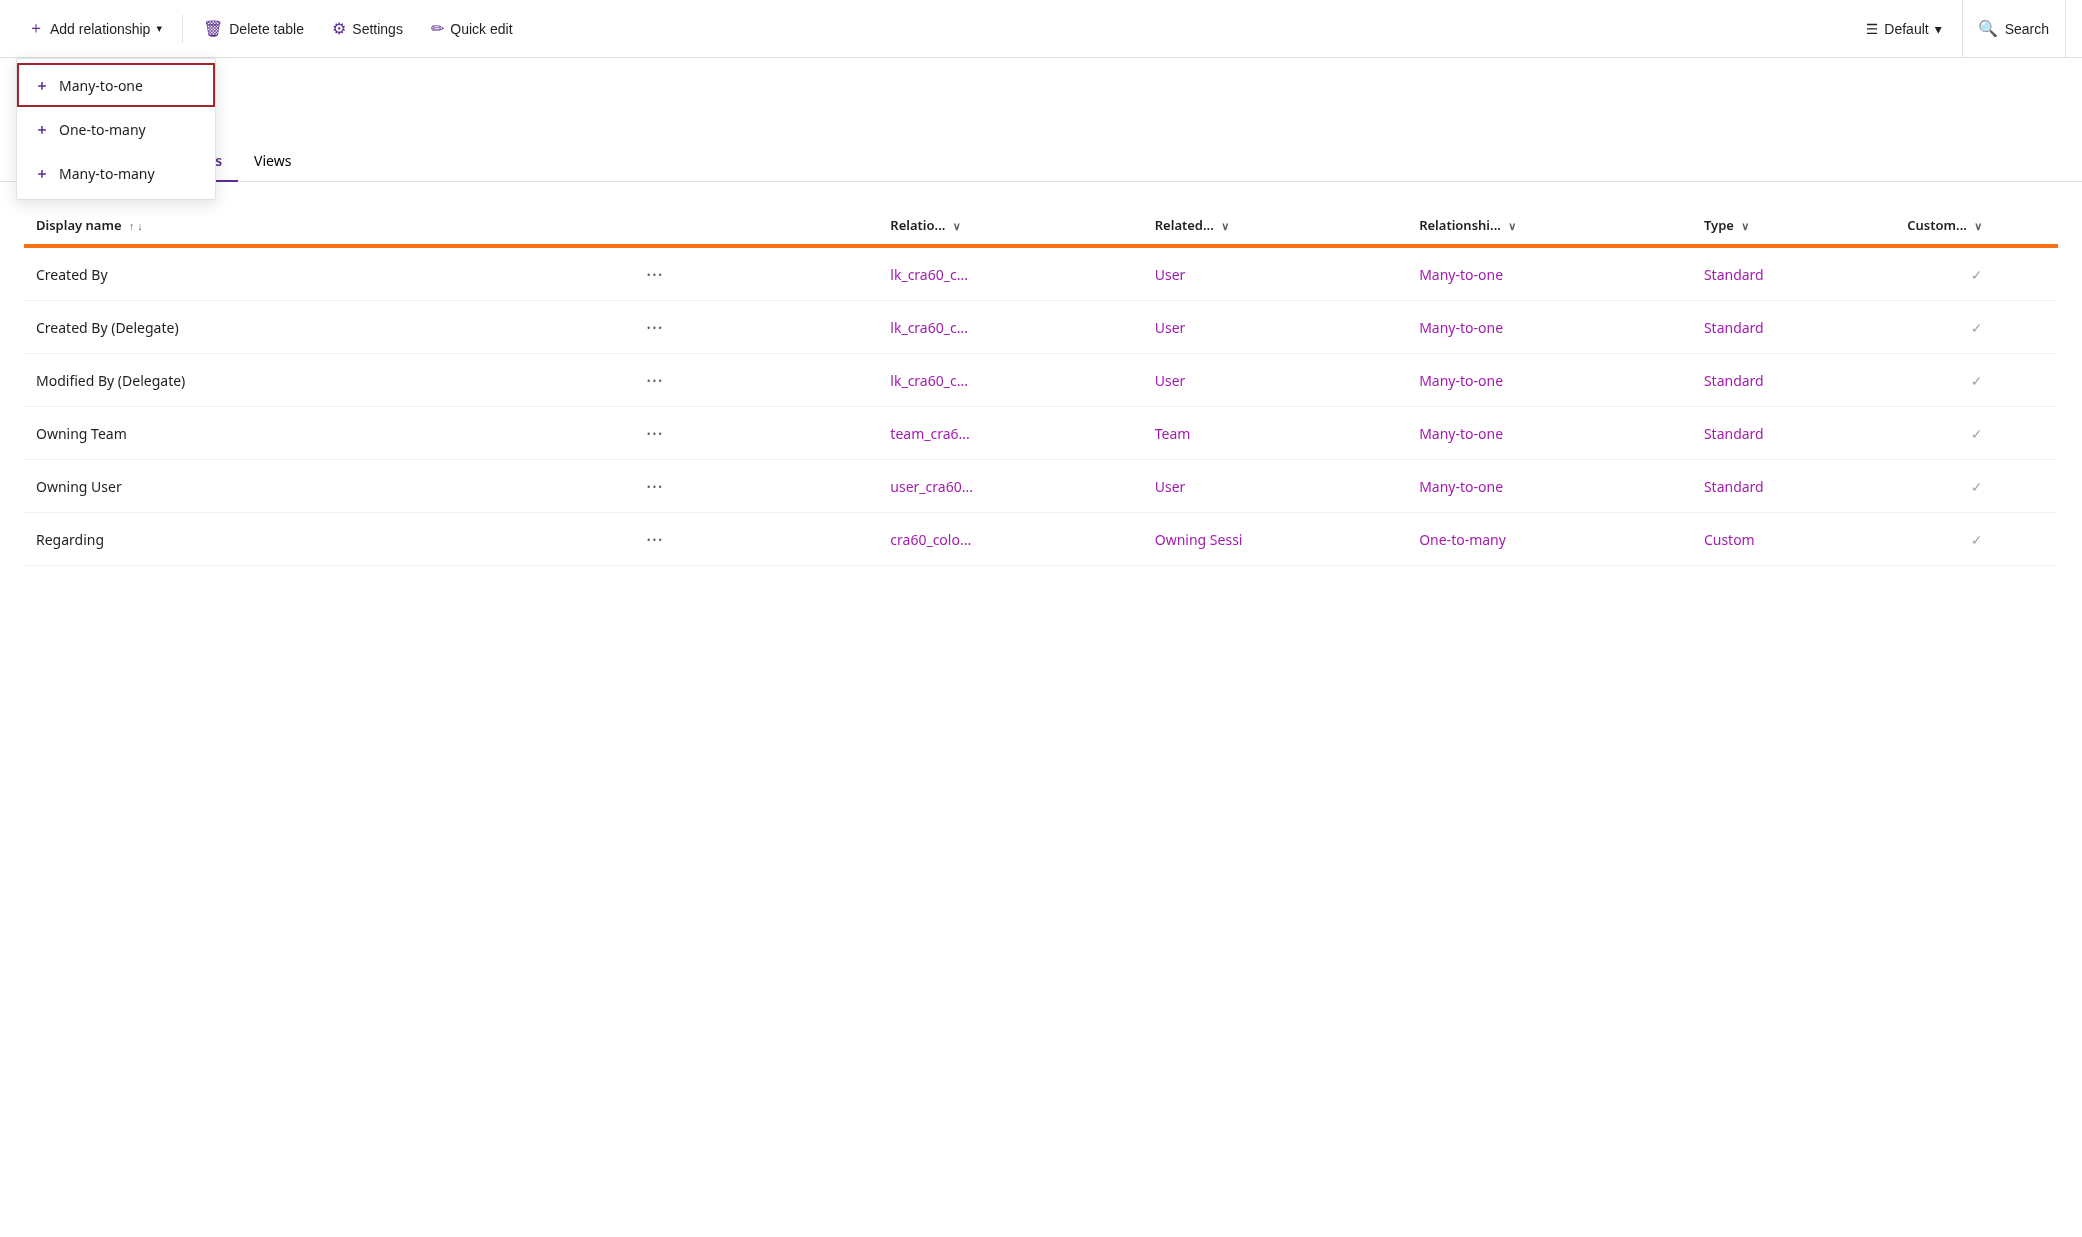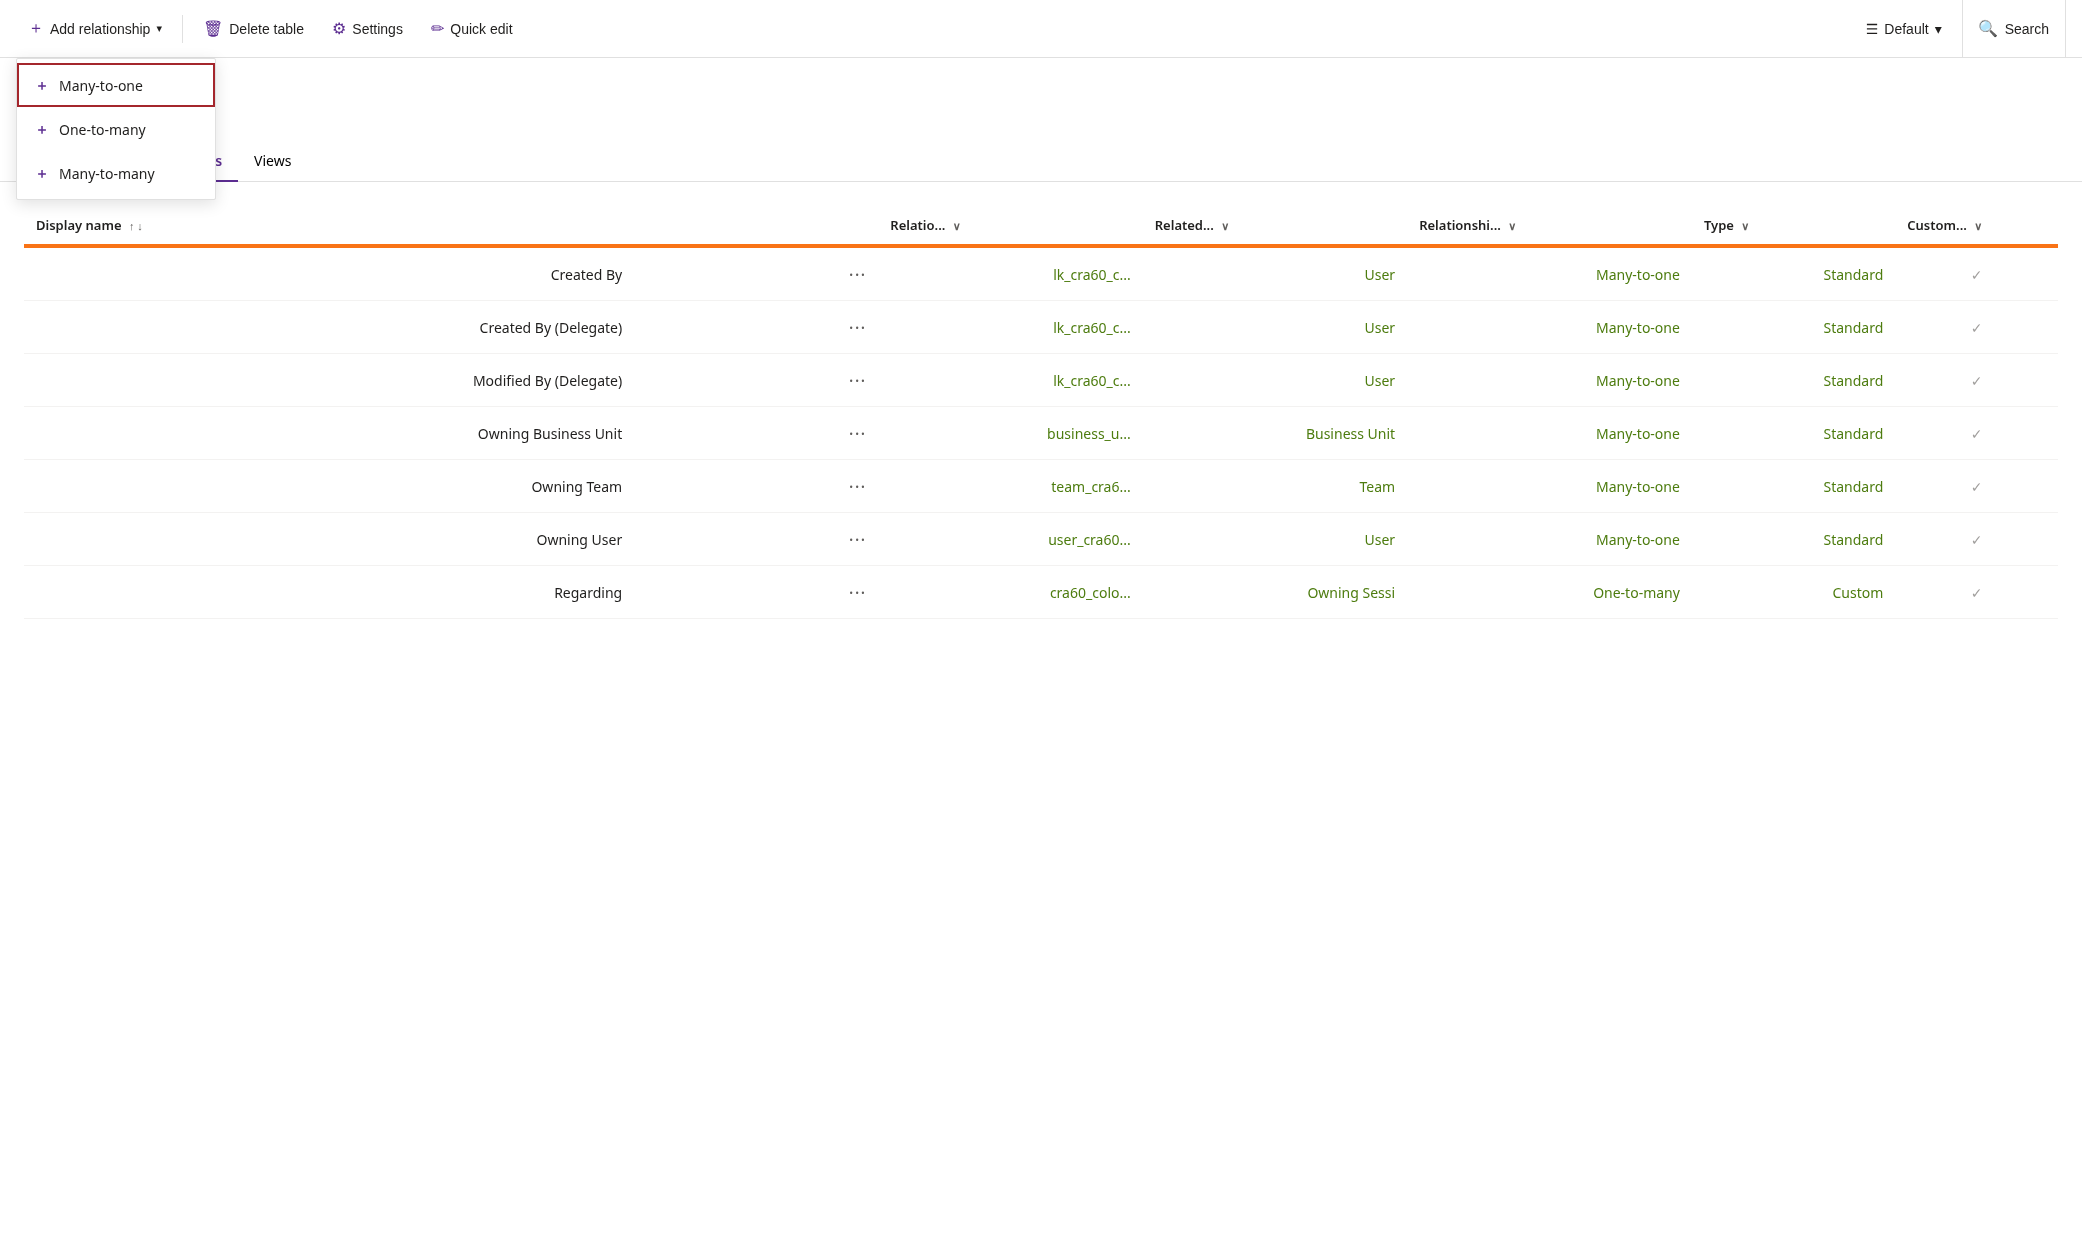--- a/index.html
+++ b/index.html
@@ -168,23 +168,22 @@
       cursor: pointer;
       user-select: none;
     }
     th .sort-icons { color: #605e5c; font-size: 11px; margin-left: 4px; }
     th .chevron-icon { color: #605e5c; font-size: 11px; margin-left: 4px; }
     td {
       padding: 14px 12px;
       font-size: 14px;
       color: #201f1e;
       border-bottom: 1px solid #f3f2f1;
-      text-align: right;
-    }
-    td.muted { color: #4d7c0f; }
+    }
+    td.muted { color: #a21caf; }
     td.dots {
       color: #605e5c;
       font-size: 18px;
       letter-spacing: 1px;
       cursor: pointer;
     }
     td.check { color: #a19f9d; text-align: center; }
 
     .col-display { width: 30%; }
     .col-dots { width: 36px; }
@@ -318,29 +317,20 @@
         <tr>
       <td class="col-display">Modified By (Delegate)</td>
       <td class="col-dots dots">···</td>
       <td class="col-relatio muted">lk_cra60_c...</td>
       <td class="col-related muted">User</td>
       <td class="col-relationship muted">Many-to-one</td>
       <td class="col-type muted">Standard</td>
       <td class="col-custom check">✓</td>
     </tr>
         <tr>
-      <td class="col-display">Owning Business Unit</td>
-      <td class="col-dots dots">···</td>
-      <td class="col-relatio muted">business_u...</td>
-      <td class="col-related muted">Business Unit</td>
-      <td class="col-relationship muted">Many-to-one</td>
-      <td class="col-type muted">Standard</td>
-      <td class="col-custom check">✓</td>
-    </tr>
-        <tr>
       <td class="col-display">Owning Team</td>
       <td class="col-dots dots">···</td>
       <td class="col-relatio muted">team_cra6...</td>
       <td class="col-related muted">Team</td>
       <td class="col-relationship muted">Many-to-one</td>
       <td class="col-type muted">Standard</td>
       <td class="col-custom check">✓</td>
     </tr>
         <tr>
       <td class="col-display">Owning User</td>

